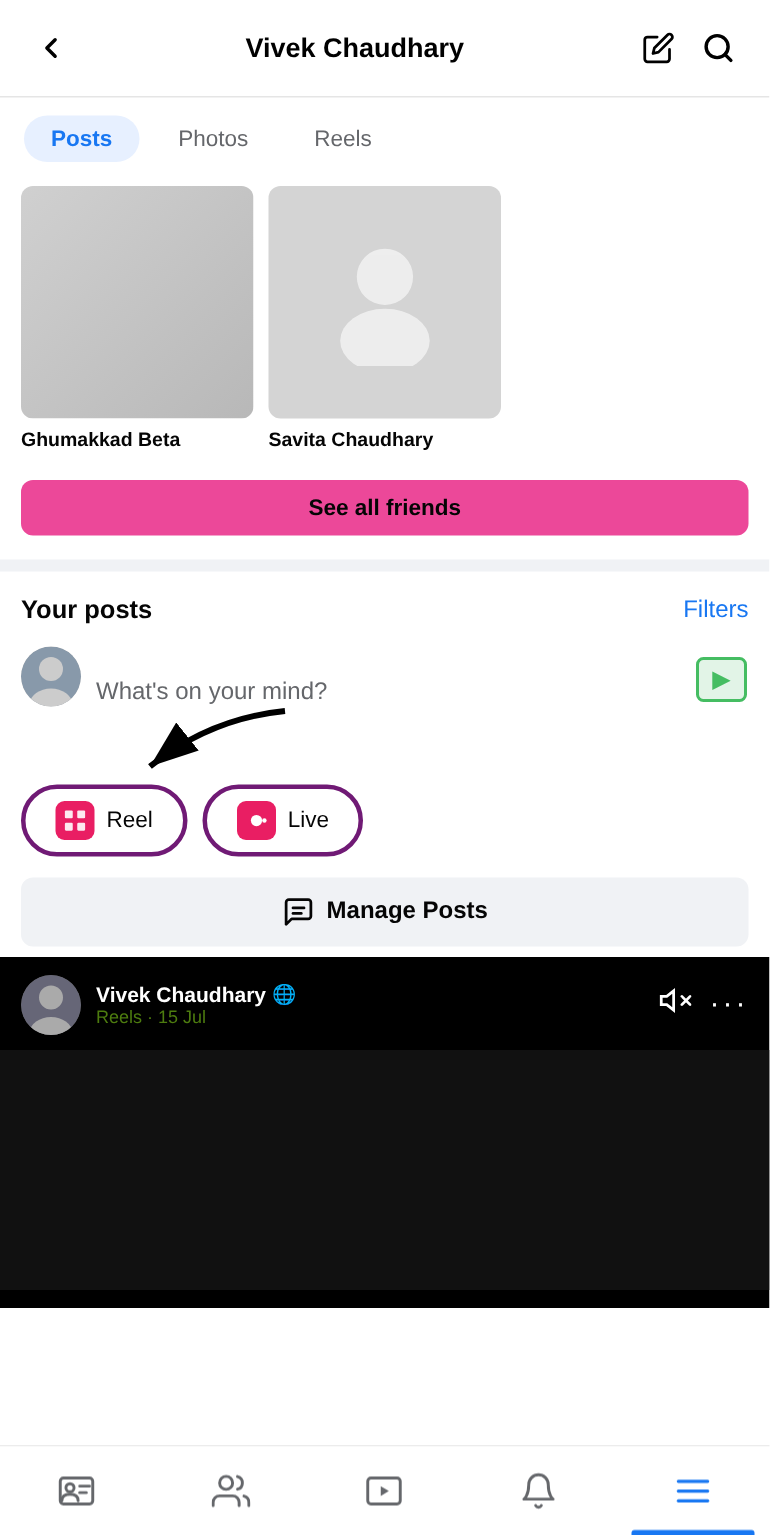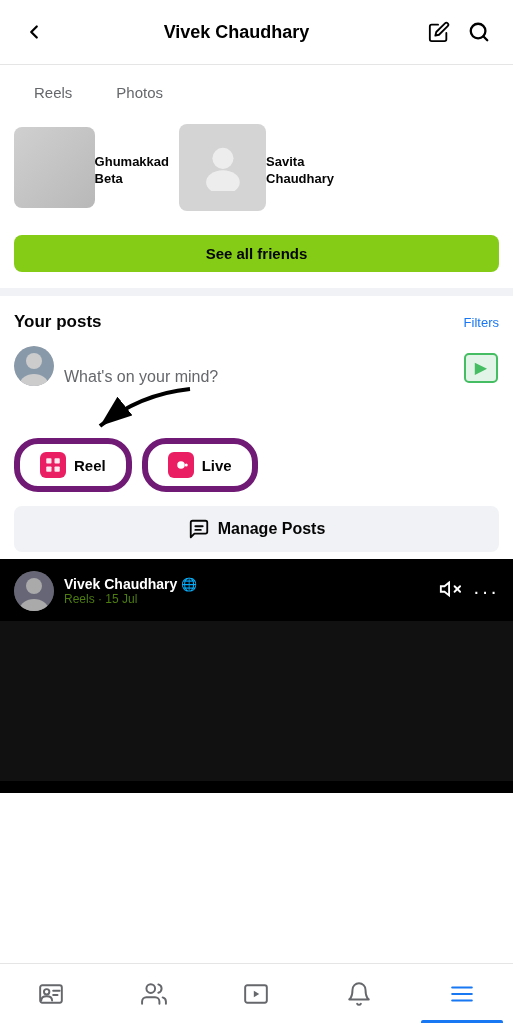--- a/index.html
+++ b/index.html
@@ -66,22 +66,21 @@
 
     
     .friends-grid {
       display: grid;
       grid-template-columns: repeat(3, 1fr);
       gap: 10px;
       padding: 8px 14px;
     }
     .friend-card {
       display: flex;
-      flex-direction: row;
-      align-items: center;
+      flex-direction: column;
     }
     .friend-avatar {
       width: 100%;
       aspect-ratio: 1;
       background: #d4d4d4;
       border-radius: 8px;
       display: flex;
       align-items: center;
       justify-content: center;
       overflow: hidden;
@@ -99,21 +98,21 @@
       font-size: 13px;
       font-weight: 600;
       color: #050505;
       line-height: 1.3;
     }
 
     
     .see-all-btn {
       margin: 10px 14px;
       padding: 10px;
-      background: #84cc16;
+      background: #ec4899;
       border: none;
       border-radius: 8px;
       font-size: 15px;
       font-weight: 600;
       color: #050505;
       width: calc(100% - 28px);
       cursor: pointer;
       text-align: center;
     }
 
@@ -130,21 +129,21 @@
       justify-content: space-between;
       align-items: center;
       padding: 10px 14px 6px;
     }
     .your-posts-title {
       font-size: 17px;
       font-weight: 700;
       color: #050505;
     }
     .filters-btn {
-      font-size: 13px;
+      font-size: 16px;
       color: #1877F2;
       font-weight: 500;
       cursor: pointer;
       background: none;
       border: none;
     }
 
     
     .post-composer {
       display: flex;
@@ -194,24 +193,24 @@
       display: flex;
       padding: 4px 14px 10px;
       gap: 10px;
     }
     .action-btn {
       display: flex;
       align-items: center;
       gap: 8px;
       padding: 8px 20px;
       border-radius: 24px;
-      border: 6px solid #701a75;
+      border: 3px solid #701a75;
       background: #fff;
       font-size: 15px;
-      font-weight: 700;
+      font-weight: 400;
       color: #050505;
       cursor: pointer;
     }
     .reel-icon {
       width: 26px;
       height: 26px;
       background: #e91e63;
       border-radius: 6px;
       display: flex;
       align-items: center;
@@ -362,22 +361,23 @@
       <svg width="22" height="22" viewBox="0 0 24 24" fill="none" stroke="#000" stroke-width="2.5" stroke-linecap="round" stroke-linejoin="round">
         <circle cx="11" cy="11" r="8"></circle>
         <line x1="21" y1="21" x2="16.65" y2="16.65"></line>
       </svg>
     </div>
   </div>
 </div>
 
 
 <div class="tabs">
+  <button class="tab active">Posts</button>
+  <button class="tab">Photos</button>
   <button class="tab">Reels</button>
-  <button class="tab">Photos</button>
 </div>
 
 
 <div class="friends-grid">
   <div class="friend-card">
     <div class="friend-avatar">
       <div class="friend-img-placeholder"></div>
     </div>
     <span class="friend-name">Ghumakkad Beta</span>
   </div>

